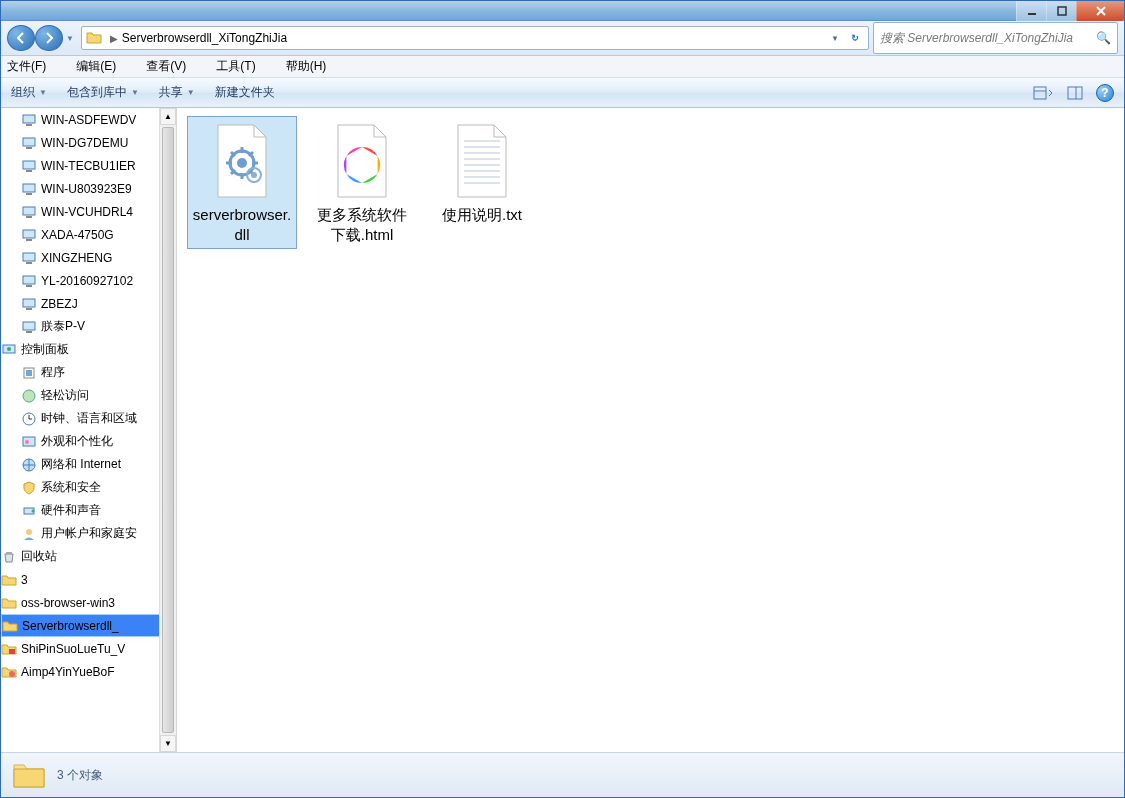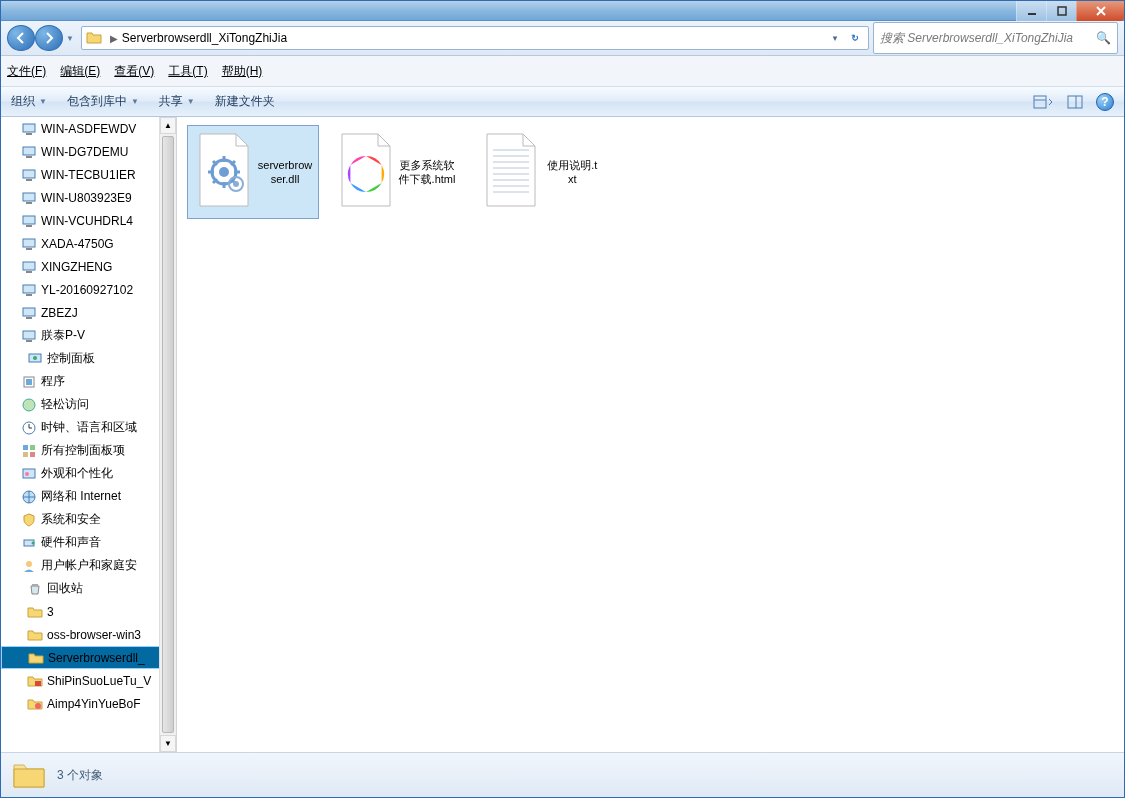--- a/index.html
+++ b/index.html
@@ -25,46 +25,46 @@
 .address-bar { flex:1; height:24px; background:#fff; border:1px solid #9ab4d0; border-radius:2px; display:flex; align-items:center; padding:0 4px; font-size:12px; }
 .address-bar .folder-icon { width:16px; height:16px; margin-right:4px; }
 .address-bar .crumb-sep { margin:0 4px; font-size:10px; color:#666;}
 .address-actions { display:flex; gap:2px; margin-left:auto;}
 .addr-btn { width:18px; height:20px; display:flex;align-items:center;justify-content:center; font-size:9px; color:#4a6a8f;}
 .addr-refresh { color:#2970c8; font-weight:bold;}
 .search-box { width:245px; height:32px; background:#fff; border:1px solid #9ab4d0; border-radius:2px; display:flex;align-items:center; padding:0 6px; font-size:12px; color:#7a7a7a; font-style:italic;}
 .search-box .mag { margin-left:auto; color:#3a6aa8; font-style:normal;}
 
 
-.menubar { height:31px; background:#f2f6fb; display:flex; align-items:center; padding:0 6px; font-size:12px; gap:14px; border-bottom:1px solid #d3dfed;text-decoration:underline;}
+.menubar { height:22px; background:#f2f6fb; display:flex; align-items:center; padding:0 6px; font-size:12px; gap:30px; border-bottom:1px solid #d3dfed;}
 .menubar span { color:#000; }
 
 
 .toolbar { height:30px; background: linear-gradient(to bottom, #f7fbff 0%, #e1ecf9 48%, #d4e4f5 52%, #e8f1fb 100%); display:flex; align-items:center; padding:0 10px; font-size:12px; border-bottom:1px solid #b0c7df; color:#1e395b;}
 .toolbar .tbtn { display:flex; align-items:center; margin-right:20px; cursor:default;}
 .toolbar .tbtn .dd { font-size:8px; margin-left:4px; color:#5e7a9b;}
 .toolbar .right-tools { margin-left:auto; display:flex; gap:10px; align-items:center;}
 .toolbar .right-tools .ticon { width:22px; height:22px; display:flex;align-items:center;justify-content:center; color:#3f6a9c;}
 .help-icon { width:18px;height:18px; border-radius:50%; background: radial-gradient(circle at 30% 30%, #9dd1f6, #2b82d4); color:#fff; font-weight:bold; font-size:12px; display:flex;align-items:center;justify-content:center; border:1px solid #2060a8;}
 
 
 .body-area { flex:1; display:flex; overflow:hidden; min-height:0;}
 .sidebar { width:176px; background:#fff; border-right:1px solid #d6d6d6; overflow:hidden; font-size:12px; position:relative;}
 .tree-scroll { height:100%; overflow:hidden; }
-.tree-item { display:flex; align-items:center; height:23px; padding-left:26px; white-space:nowrap; overflow:hidden; }
+.tree-item { display:flex; align-items:center; height:23px; white-space:nowrap; overflow:hidden; }
 .tree-item.l2 { padding-left:20px; }
-.tree-item.selected { background:#0369a1; border:1px solid #99d1ff; }
+.tree-item.selected { background:#3b82f6; border:1px solid #99d1ff; }
 .tree-item .ticon { width:16px; height:16px; margin-right:4px; flex-shrink:0;}
 .vscroll { position:absolute; right:0; top:0; bottom:0; width:17px; background:#f0f0f0; border-left:1px solid #dedede; display:flex; flex-direction:column;}
 .vscroll .va { height:17px; display:flex;align-items:center;justify-content:center; font-size:8px; background:#f5f5f5; border:1px solid #d8d8d8;}
 .vscroll .thumb { flex:1; margin:2px; background:linear-gradient(to right,#e6e6e6,#cfcfcf); border:1px solid #b8b8b8; border-radius:2px;}
 
 
 .content { flex:1; background:#fff; padding:8px 10px; display:flex; align-content:flex-start; gap:10px; flex-wrap:wrap;}
-.file-item { width:132px; display:flex; flex-direction:row; align-items:center; font-size:11px; text-align:center; padding:4px; border:1px solid transparent;}
+.file-item { width:110px; display:flex; flex-direction:column; align-items:center; font-size:15px; text-align:center; padding:4px; border:1px solid transparent;}
 .file-item.selected { border:1px solid #7da2ce; background:#cde6f7;}
 .file-icon { width:80px; height:80px; display:flex; align-items:center; justify-content:center; margin-bottom:4px;}
 .file-label { line-height:1.3; word-break:break-all; max-width:100px;}
 
 
 .statusbar { height:45px; background: linear-gradient(to bottom, #f1f6fc, #dfe9f5); border-top:1px solid #c7d6e6; display:flex; align-items:center; padding:0 10px; font-size:12px; color:#45607b;}
 .statusbar .big-folder { width:36px; height:36px; margin-right:10px;}
 .icon-pc { width:16px;height:16px; }
 
 svg { display:block; }
@@ -291,31 +291,20 @@
           </div>
           <div class="tree-item l2">
             <span class="ticon">
               <svg viewBox="0 0 16 16" width="16" height="16">
                 <circle cx="8" cy="8" r="6" fill="#fff" stroke="#4b7db4"></circle>
                 <line x1="8" y1="8" x2="8" y2="4" stroke="#333"></line>
                 <line x1="8" y1="8" x2="11" y2="8" stroke="#333"></line>
               </svg>
             </span>
             <span>时钟、语言和区域</span>
-          </div>
-          <div class="tree-item l2">
-            <span class="ticon">
-              <svg viewBox="0 0 16 16" width="16" height="16">
-                <rect x="2" y="2" width="5" height="5" fill="#6da9db"></rect>
-                <rect x="9" y="2" width="5" height="5" fill="#8c8"></rect>
-                <rect x="2" y="9" width="5" height="5" fill="#db8"></rect>
-                <rect x="9" y="9" width="5" height="5" fill="#d88"></rect>
-              </svg>
-            </span>
-            <span>所有控制面板项</span>
           </div>
           <div class="tree-item l2">
             <span class="ticon">
               <svg viewBox="0 0 16 16" width="16" height="16">
                 <rect x="2" y="3" width="12" height="9" fill="#cfe6f6" stroke="#4b7db4"></rect>
                 <circle cx="6" cy="8" r="2" fill="#f7a"></circle>
               </svg>
             </span>
             <span>外观和个性化</span>
           </div>

